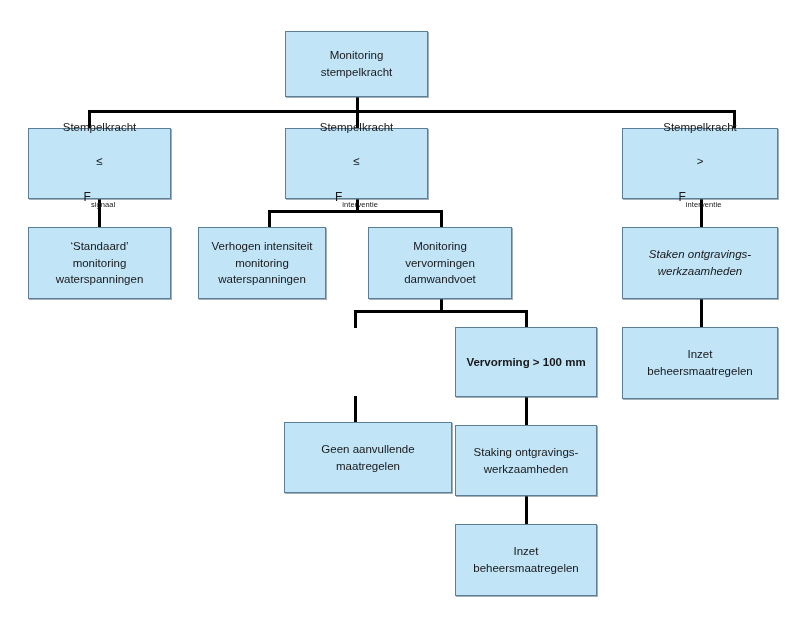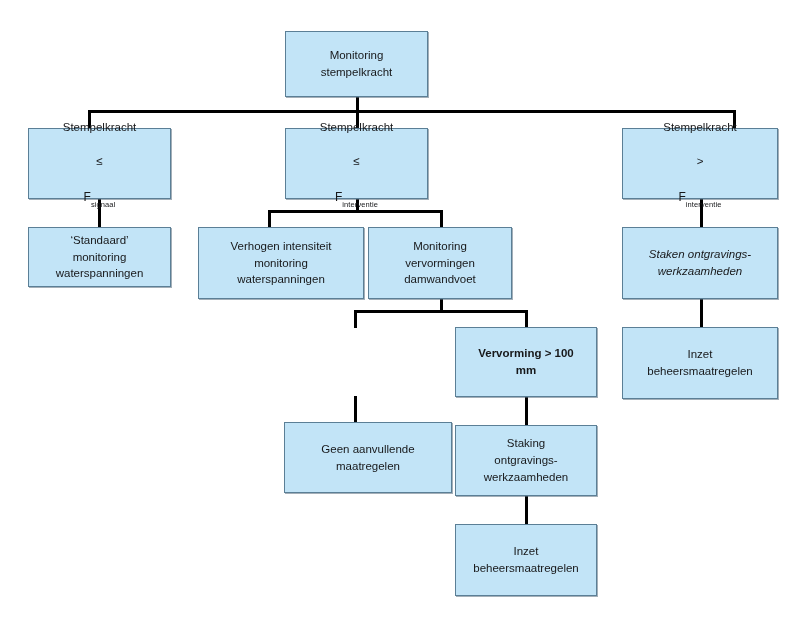--- a/index.html
+++ b/index.html
@@ -29,21 +29,21 @@
     text-align: center;
     color: #17181a;
     font-family: "Liberation Sans", sans-serif;
     font-size: 11.5px;
     line-height: 1.45;
     z-index: 2;
   }
   .node .txt {
     display: block;
     width: 100%;
-    padding: 0 18px;
+    padding: 0 10px;
     white-space: pre-line;
   }
   .node.cond {
     font-size: 11.5px;
   }
   .cond-line1 { display: block; }
   .cond-op { display: block; margin-top: 1px; }
   .cond-sym { display: block; margin-top: 3px; }
   .cond-sym .base { font-size: 12px; }
   .cond-sym .sub {
@@ -119,27 +119,27 @@
   </div>
 
   <div class="node cond" style="left:622px; top:128px; width:156px; height:71px;">
     <span class="txt">
       <span class="cond-line1">Stempelkracht</span>
       <span class="cond-op">&gt;</span>
       <span class="cond-sym"><span class="base">F</span><span class="sub">interventie</span></span>
     </span>
   </div>
 
-  <div class="node" style="left:28px; top:227px; width:143px; height:60px;">
+  <div class="node" style="left:28px; top:227px; width:143px; height:72px;">
     <span class="txt">‘Standaard’
 monitoring
 waterspanningen</span>
   </div>
 
-  <div class="node" style="left:198px; top:227px; width:166px; height:72px;">
+  <div class="node" style="left:198px; top:227px; width:128px; height:72px;">
     <span class="txt">Verhogen intensiteit
 monitoring
 waterspanningen</span>
   </div>
 
   <div class="node" style="left:368px; top:227px; width:144px; height:72px;">
     <span class="txt">Monitoring
 vervormingen
 damwandvoet</span>
   </div>

